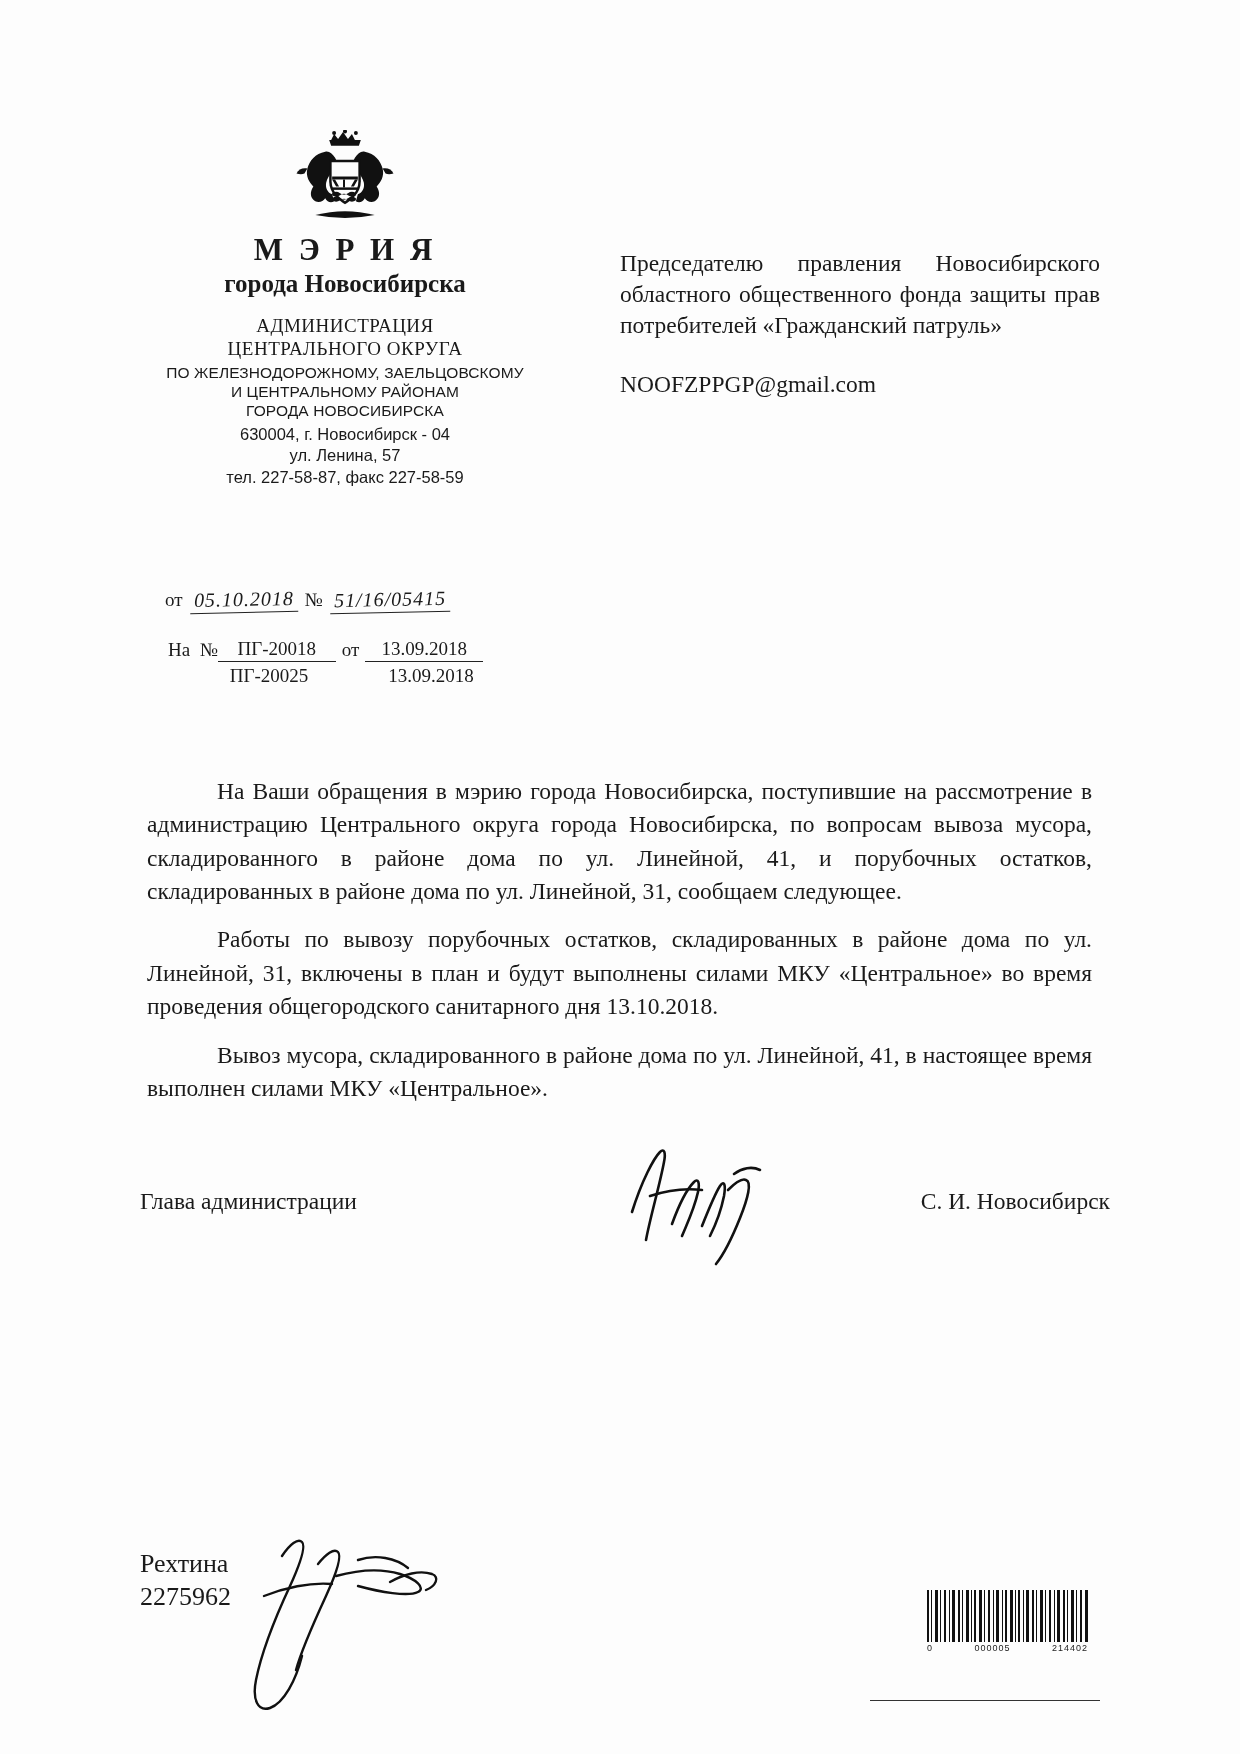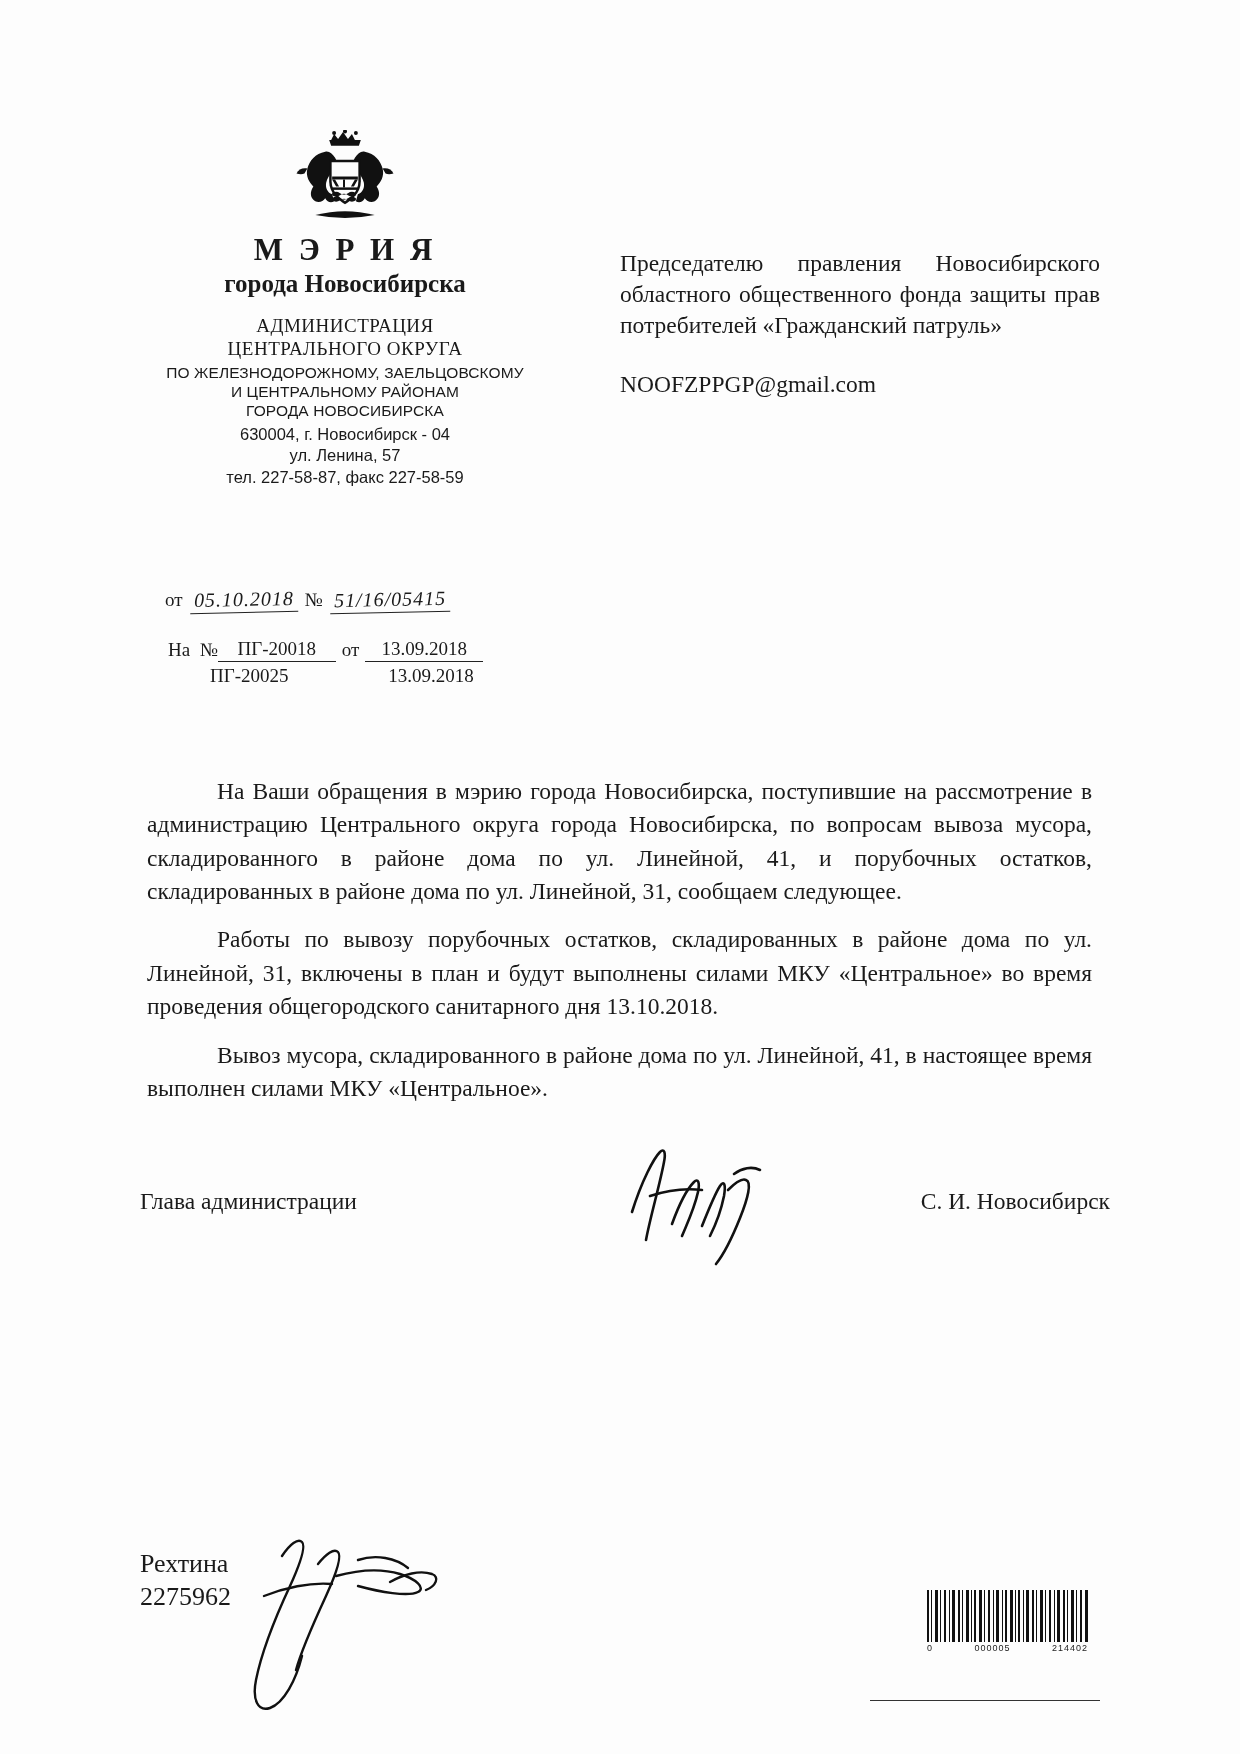--- a/index.html
+++ b/index.html
@@ -115,21 +115,21 @@
     display: inline-block;
     padding-bottom: 1px;
   }
   .refbar .u.num { width: 118px; }
   .refbar .u.dt  { width: 118px; }
   .refbar .line2 {
     display: flex;
     margin-top: 3px;
     margin-left: 42px;
   }
-  .refbar .line2 .c1 { width: 118px; text-align: left; }
+  .refbar .line2 .c1 { width: 118px; text-align: center; }
   .refbar .line2 .c2 { width: 118px; text-align: center; margin-left: 44px;}
 
   
   .addressee {
     position: absolute;
     left: 620px;
     top: 248px;
     width: 480px;
     font-family: "Liberation Serif", serif;
     font-size: 23.5px;

